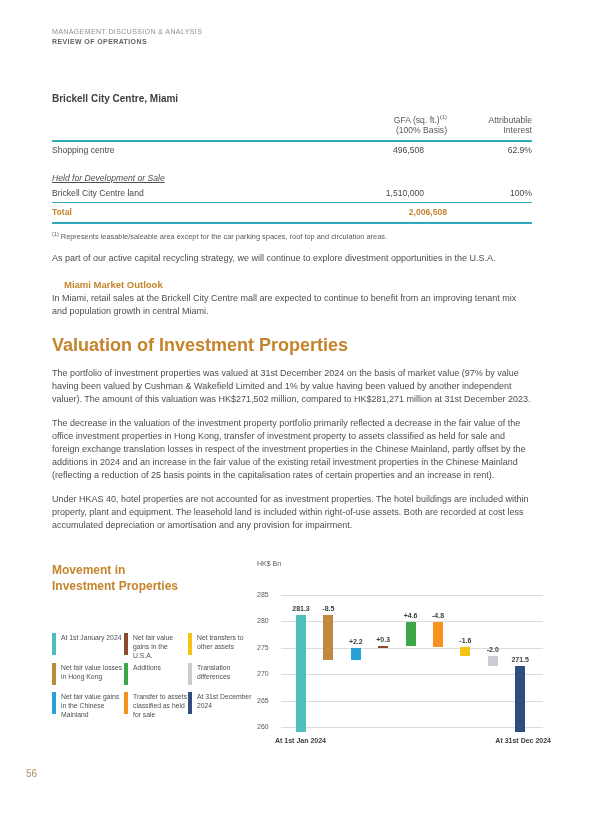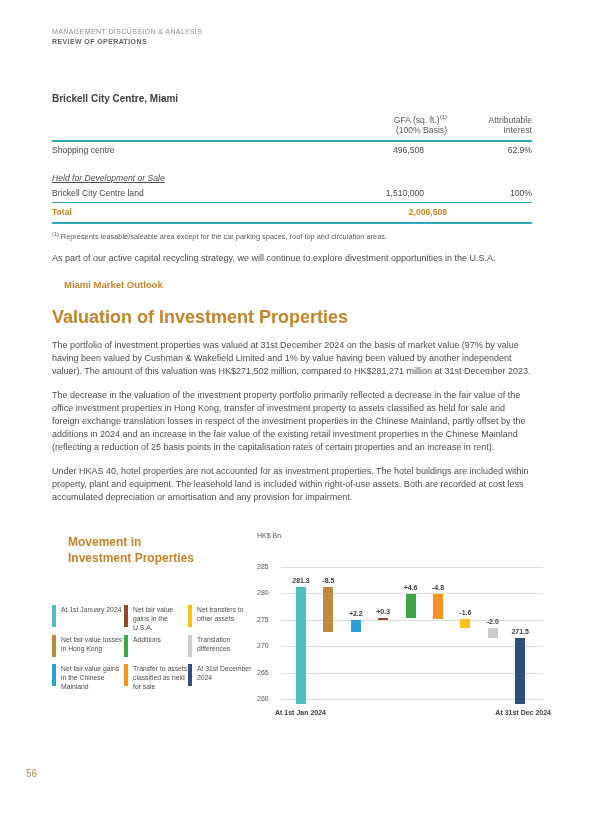--- a/index.html
+++ b/index.html
@@ -26,21 +26,21 @@
   
   .footnote{margin-top:7px;font-size:7.4px;color:#55595c;}
   .footnote sup{font-size:5.5px;}
   p.body{margin:0;margin-top:11px;font-size:9px;line-height:13px;color:#4a4f52;}
   .h-small{margin-top:14px;font-size:9.5px;font-weight:bold;color:#c5842c;margin-left:12px;}
   .h-small + p.body{margin-top:2px;}
   .h-big{margin-top:17px;font-size:18px;font-weight:bold;color:#c5832b;}
   
   .chart-section{display:flex;margin-top:26px;}
   .chart-left{width:203px;flex:none;}
-  .chart-title{margin:16px;margin-top:4px;width:130px;font-size:12px;line-height:16px;
+  .chart-title{margin:0;margin-top:4px;width:130px;font-size:12px;line-height:16px;
                font-weight:bold;color:#c5832b;}
   .legend{display:flex;margin-top:38px;}
   .lcol{display:flex;flex-direction:column;}
   .lcol1{width:72px;} .lcol2{width:64px;} .lcol3{width:67px;}
   .litem{display:flex;height:29.5px;align-items:flex-start;}
   .lswatch{width:4px;height:22px;flex:none;margin-right:5px;margin-top:1px;}
   .llabel{font-size:6.8px;line-height:9px;color:#4a4f52;padding-top:1px;}
   .chart-right{position:relative;flex:1;height:196px;}
   .unit{position:absolute;left:2px;top:2px;font-size:7px;color:#55595c;}
   .plot{position:absolute;left:26px;top:26px;width:262px;height:148px;}
@@ -101,20 +101,21 @@
         <div class="num"></div>
       </div>
       <div class="trule thick"></div>
     </div>
 
     <div class="footnote"><sup>(1)</sup> <span>Represents leasable/saleable area except for the car parking spaces, roof top and circulation areas.</span></div>
 
     <p class="body">As part of our active capital recycling strategy, we will continue to explore divestment opportunities in the U.S.A.</p>
 
     <div class="h-small">Miami Market Outlook</div>
+    <p class="body">In Miami, retail sales at the Brickell City Centre mall are expected to continue to benefit from an improving tenant mix and population growth in central Miami.</p>
 
     <div class="h-big">Valuation of Investment Properties</div>
     <p class="body">The portfolio of investment properties was valued at 31st December 2024 on the basis of market value (97% by value having been valued by Cushman &amp; Wakefield Limited and 1% by value having been valued by another independent valuer). The amount of this valuation was HK$271,502 million, compared to HK$281,271 million at 31st December 2023.</p>
     <p class="body">The decrease in the valuation of the investment property portfolio primarily reflected a decrease in the fair value of the office investment properties in Hong Kong, transfer of investment property to assets classified as held for sale and foreign exchange translation losses in respect of the investment properties in the Chinese Mainland, partly offset by the additions in 2024 and an increase in the fair value of the existing retail investment properties in the Chinese Mainland (reflecting a reduction of 25 basis points in the capitalisation rates of certain properties and an increase in rent).</p>
     <p class="body">Under HKAS 40, hotel properties are not accounted for as investment properties. The hotel buildings are included within property, plant and equipment. The leasehold land is included within right-of-use assets. Both are recorded at cost less accumulated depreciation or amortisation and any provision for impairment.</p>
 
     <div class="chart-section">
       <div class="chart-left">
         <h3 class="chart-title">Movement in Investment Properties</h3>
         <div class="legend" id="legend">

